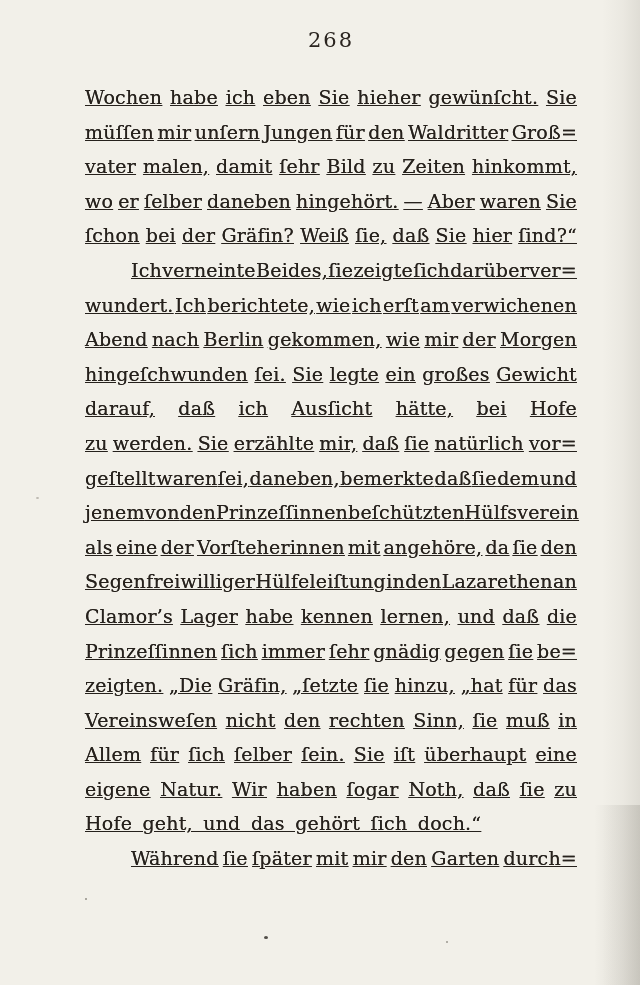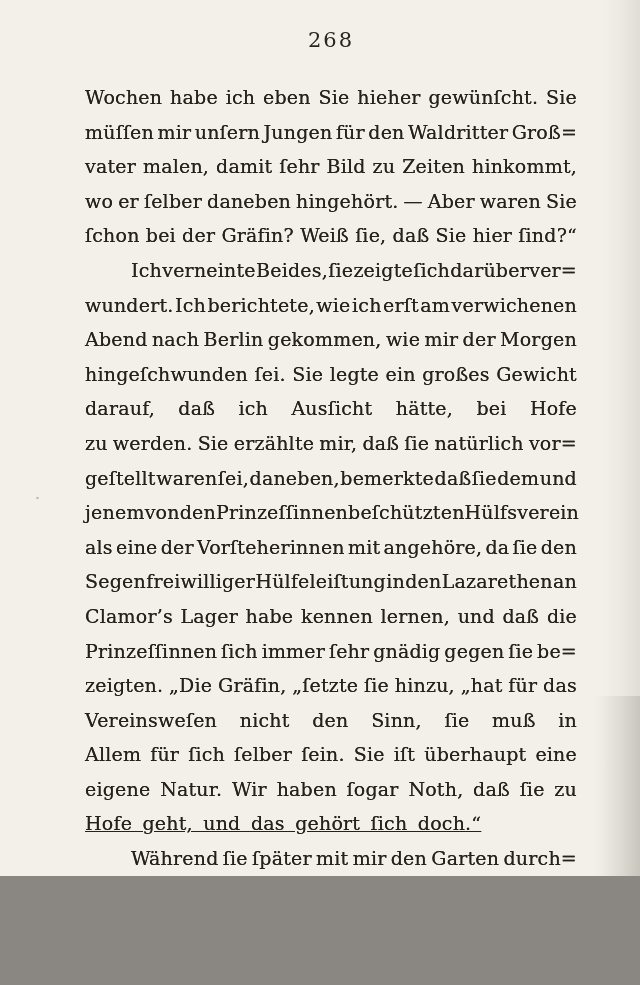--- a/index.html
+++ b/index.html
@@ -3,21 +3,21 @@
 <meta charset="utf-8">
 <style>
   html, body {
     margin: 0;
     padding: 0;
     background: #8a8782;
   }
   .page {
     position: relative;
     width: 640px;
-    height: 876px;
+    height: 985px;
     background: #f2f0e9;
     overflow: hidden;
     font-family: "DejaVu Serif", "Liberation Serif", serif;
     color: #26211c;
   }
   .page-number {
     position: absolute;
     top: 28px;
     left: 85px;
     width: 492px;
@@ -38,20 +38,21 @@
     font-size: 19px;
     letter-spacing: 0.2px;
     white-space: nowrap;
     text-shadow: 0 0 0.6px rgba(38, 33, 28, 0.85);
   }
   
   .line.j {
     display: flex;
     justify-content: space-between;
     align-items: baseline;
+    text-decoration: underline;
   }
   
   .line.s {
     word-spacing: 0.22em;
     text-decoration: underline;
   }
   
   .line.in {
     padding-left: 46px;
   }
@@ -276,20 +277,21 @@
         <span>ſie</span>
         <span>hinzu,</span>
         <span>„hat</span>
         <span>für</span>
         <span>das</span>
       </div>
     <div class="line j">
         <span>Vereinsweſen</span>
         <span>nicht</span>
         <span>den</span>
+        <span>rechten</span>
         <span>Sinn,</span>
         <span>ſie</span>
         <span>muß</span>
         <span>in</span>
       </div>
     <div class="line j">
         <span>Allem</span>
         <span>für</span>
         <span>ſich</span>
         <span>ſelber</span>

